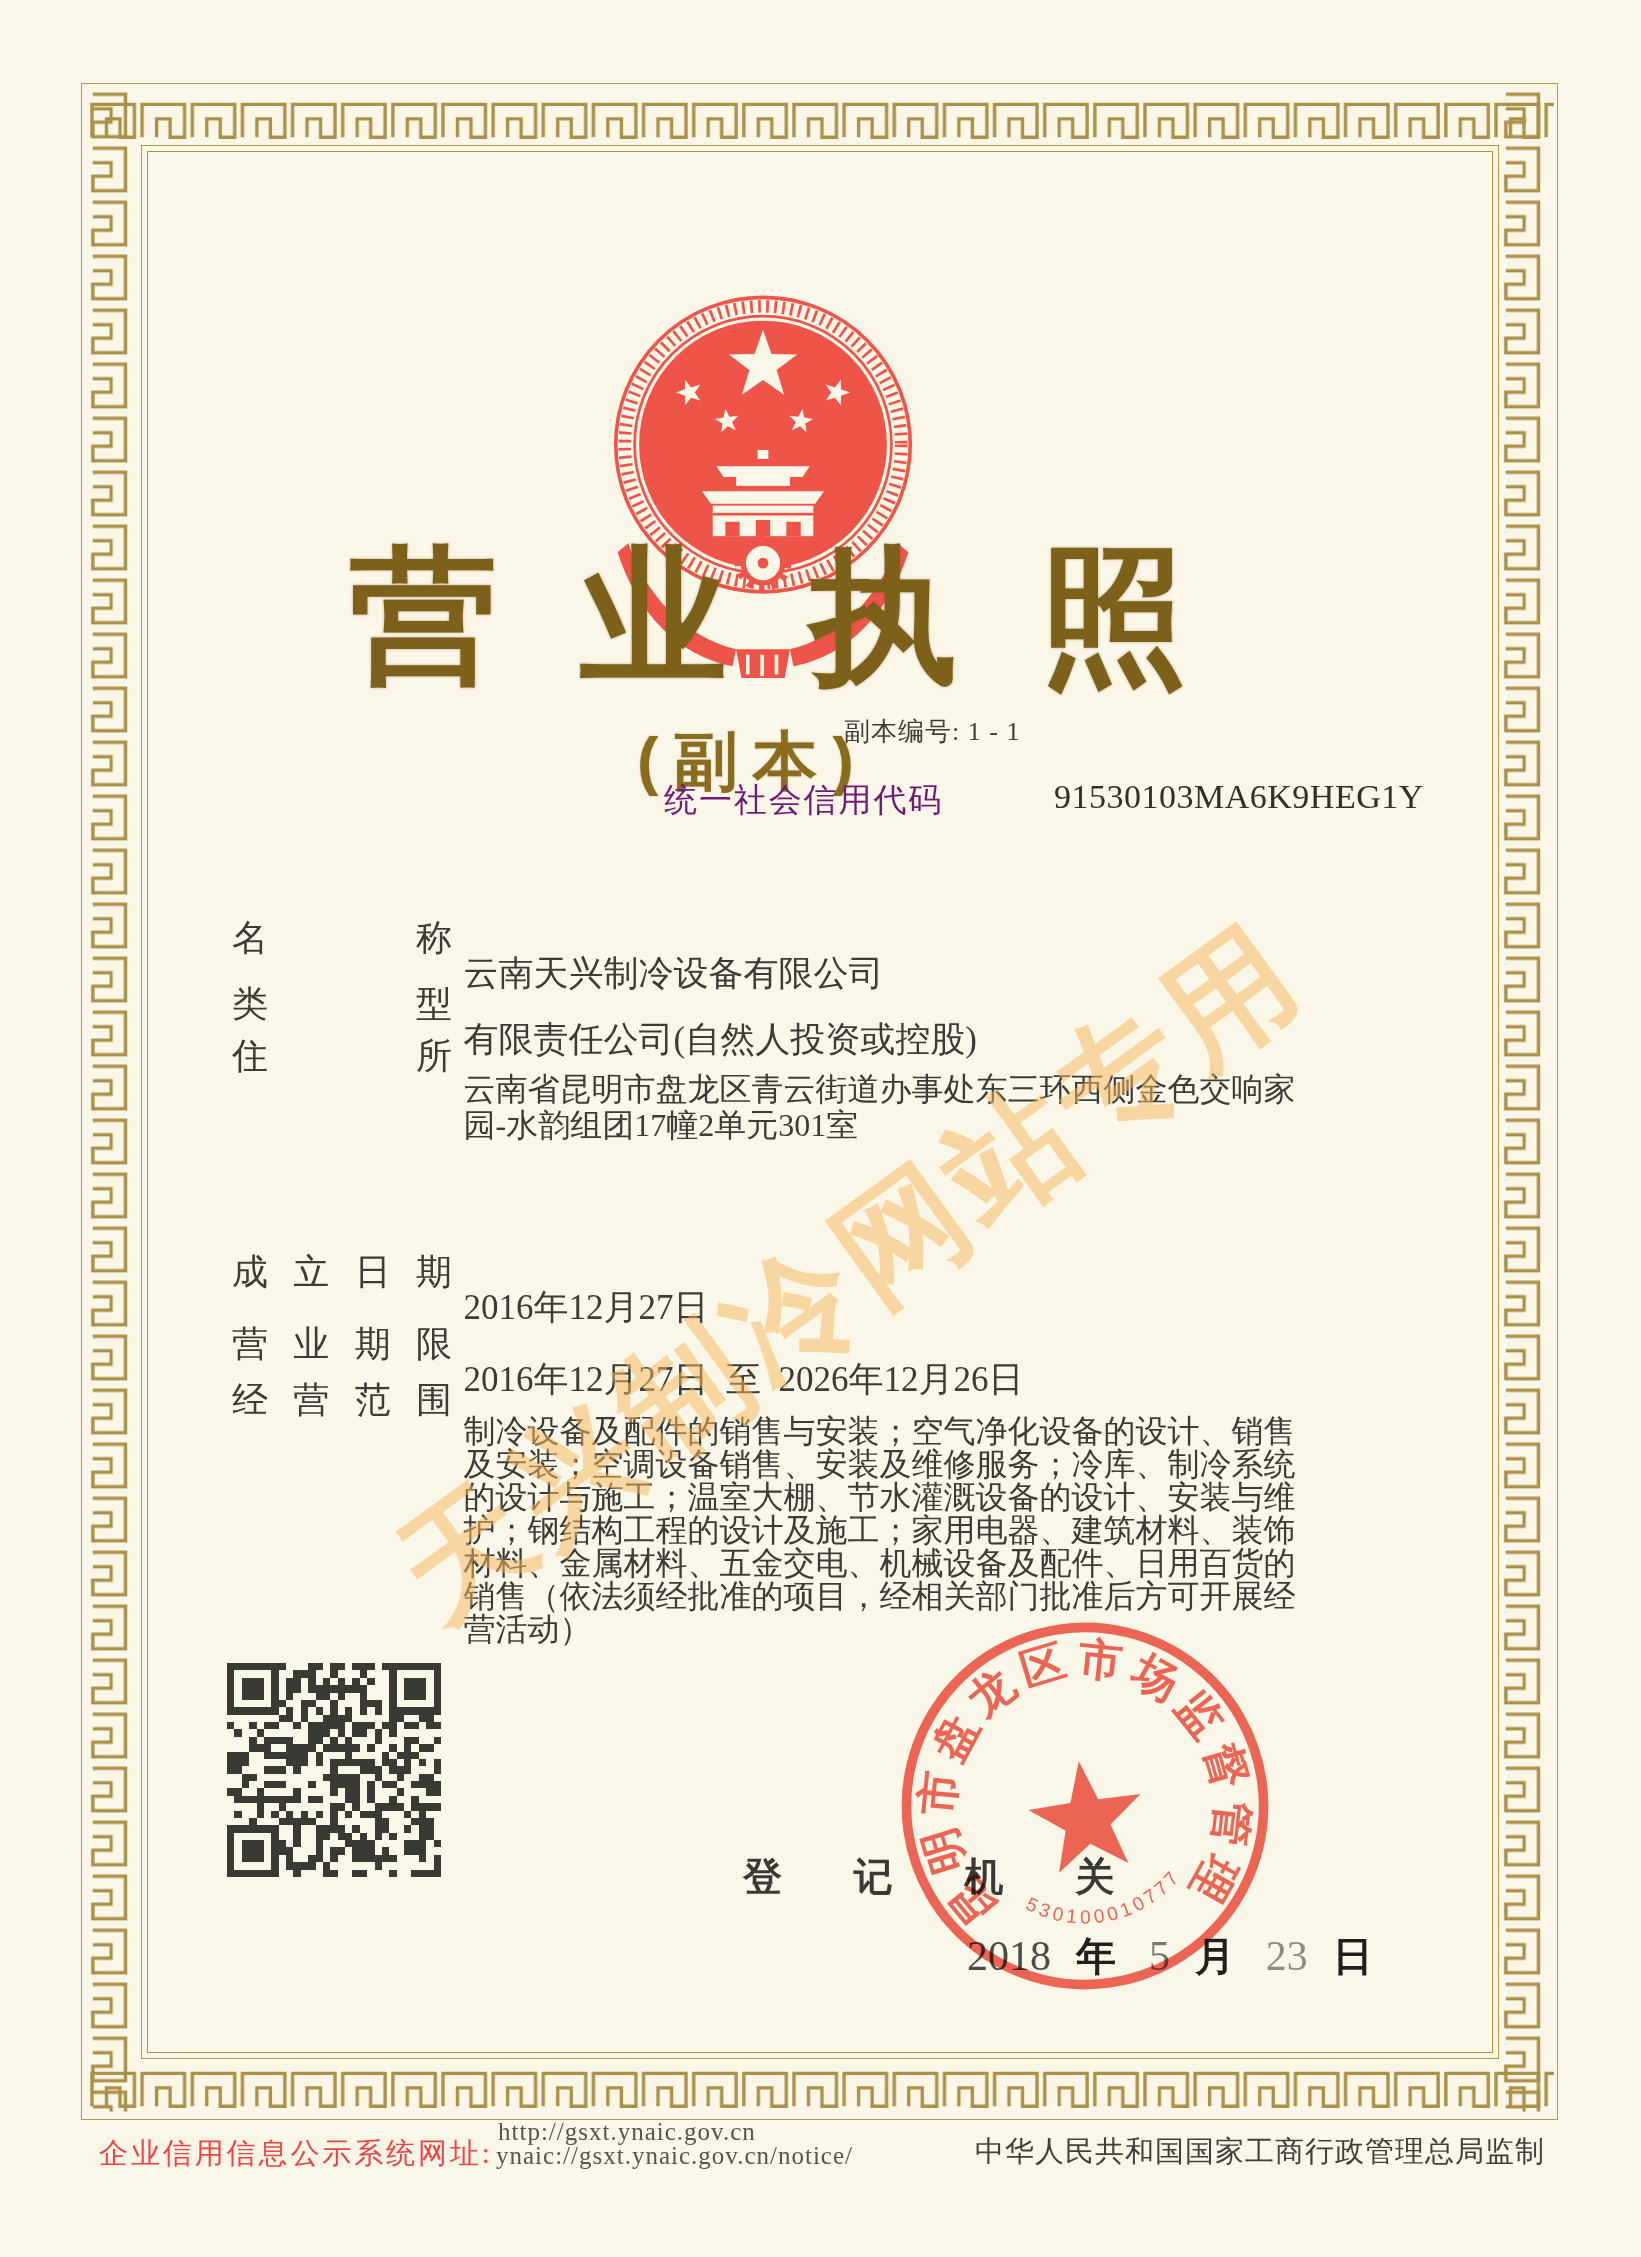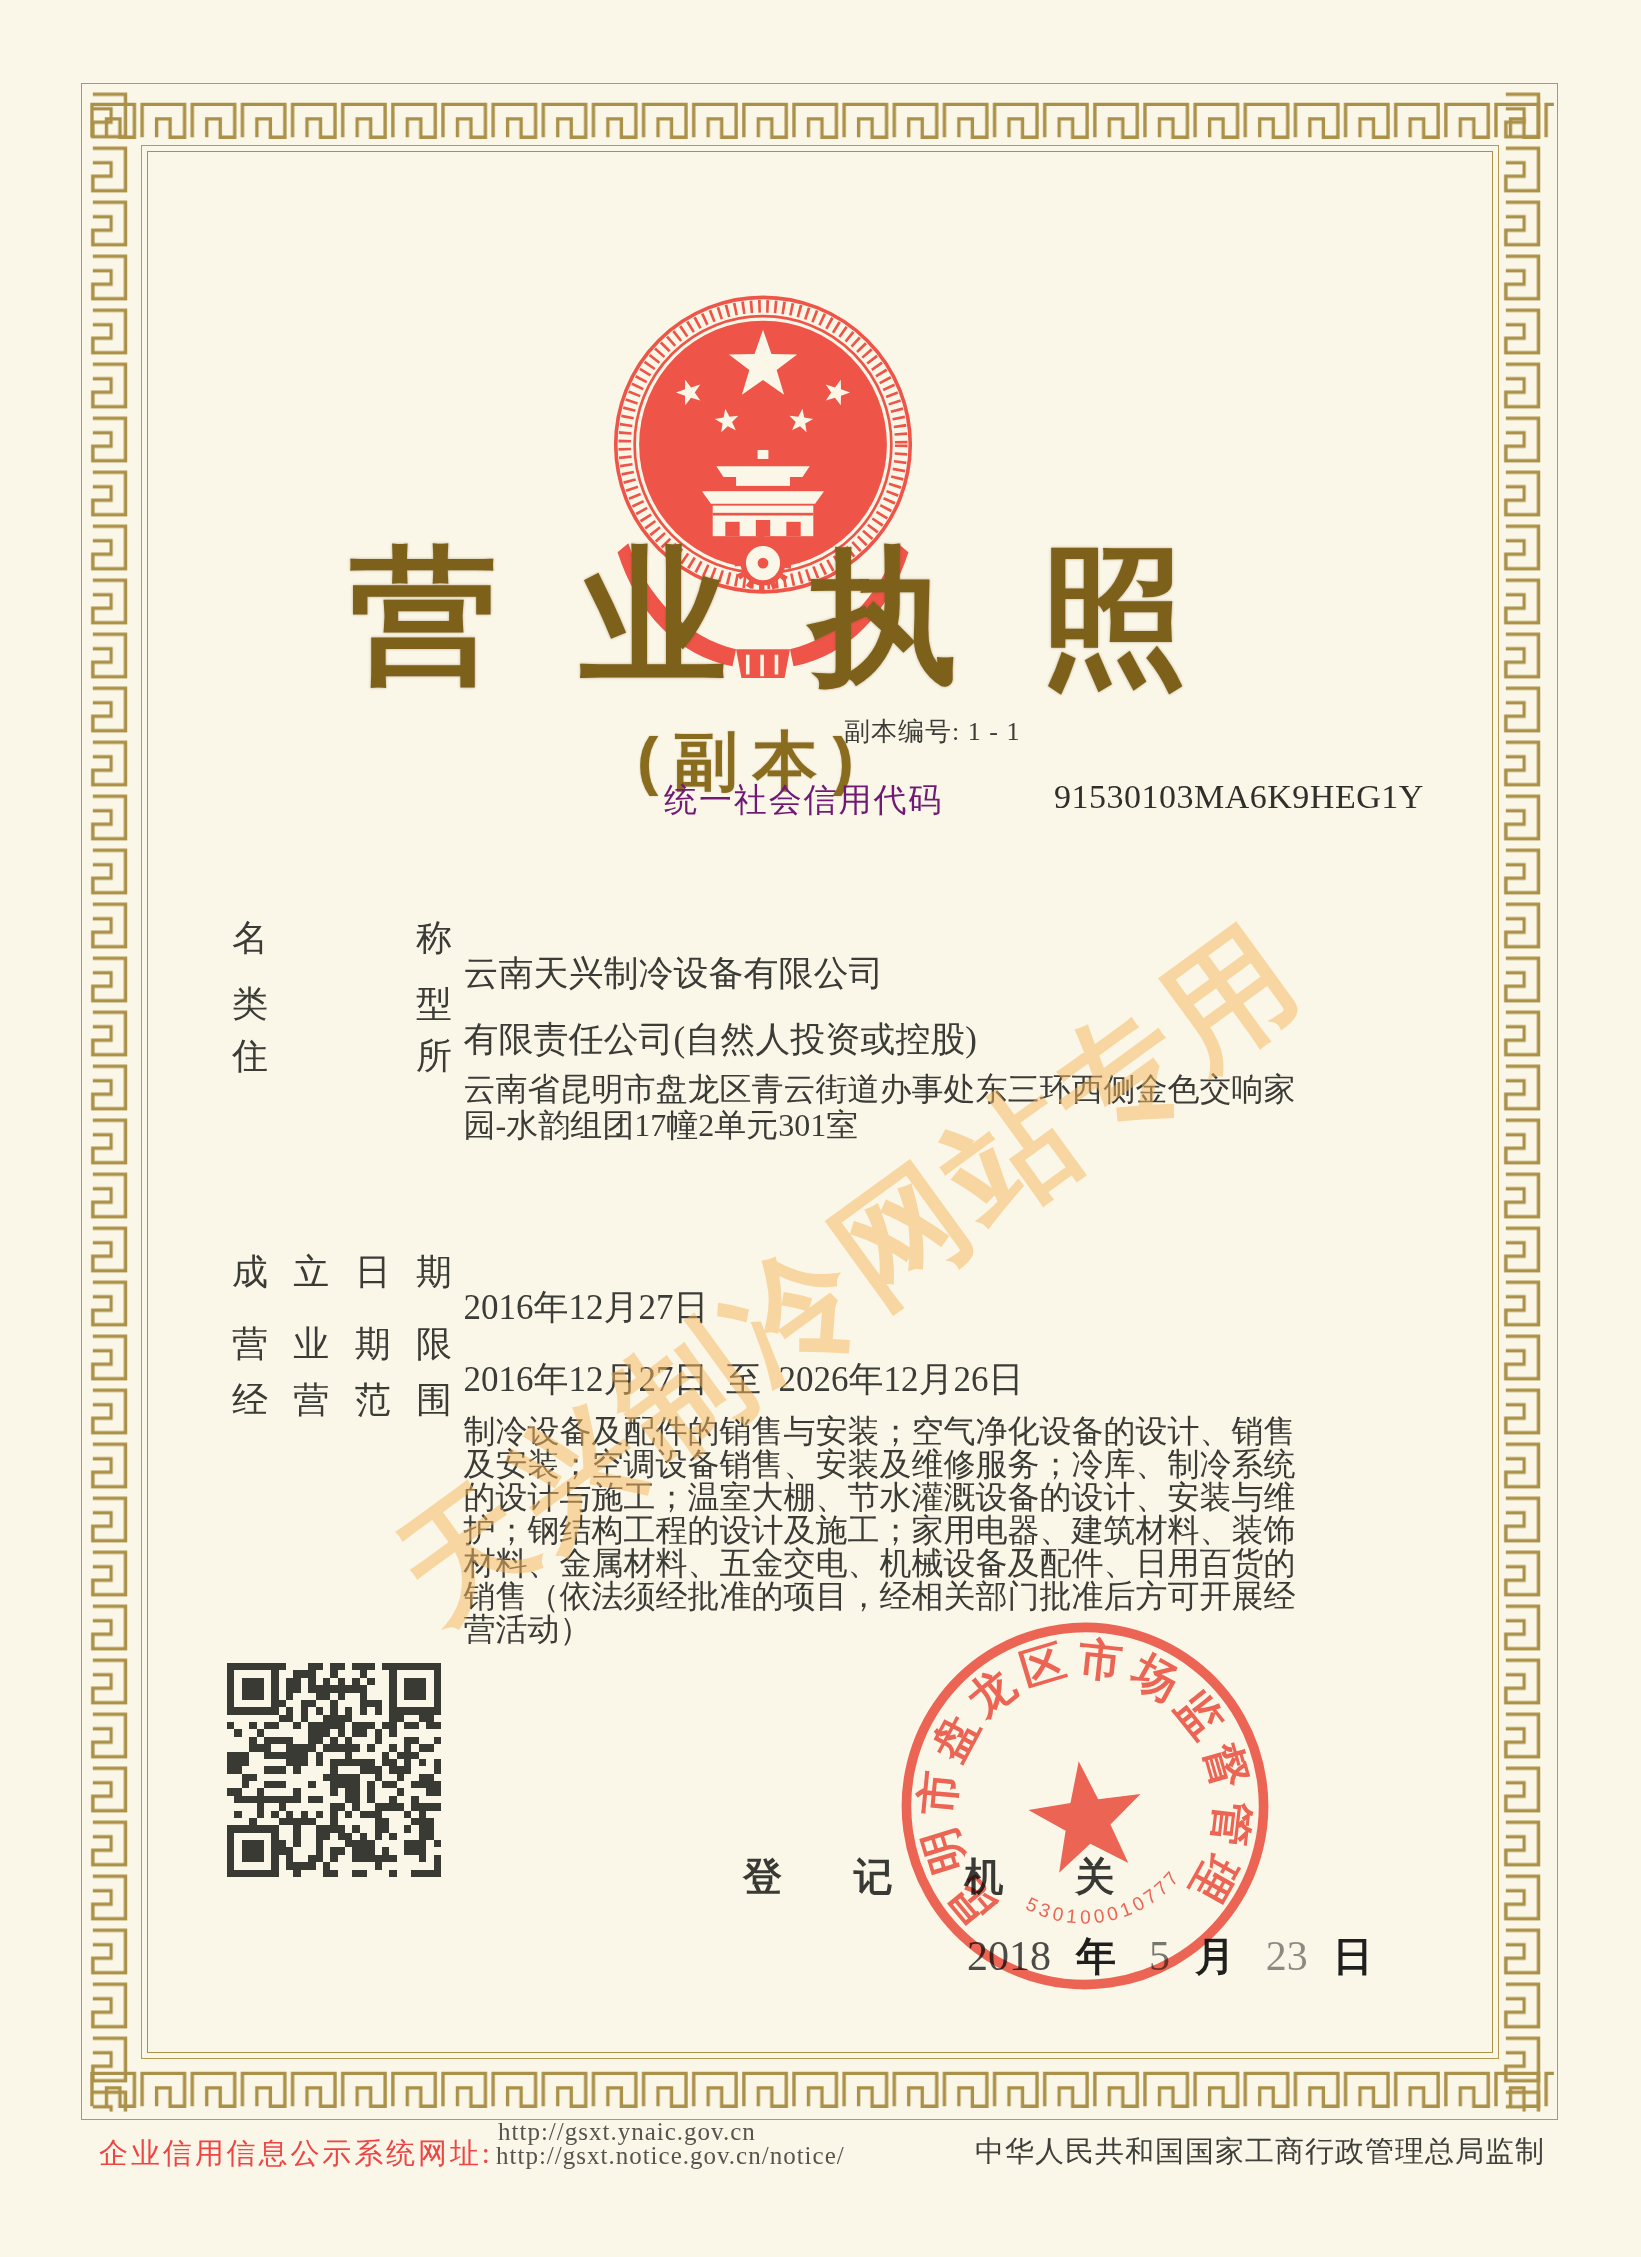--- a/index.html
+++ b/index.html
@@ -197,17 +197,17 @@
     <polygon points="200,153 214.6,194.9 259,195.8 223.6,222.7 236.4,265.2 200,239.8 163.6,265.2 176.4,222.7 141,195.8 185.4,194.9" fill="#ef5a4e"></polygon>
     <text font-size="20" letter-spacing="4" fill="#ef5a4e" font-family="Liberation Sans, DejaVu Sans, sans-serif">
       <textPath href="#sealArcB" startOffset="14">5301000107777</textPath>
     </text>
   </svg>
 
   <div id="watermark">天兴制冷网站专用</div>
 
   <div id="footer-label">企业信用信息公示系统网址:</div>
   <div class="url" id="url1">http://gsxt.ynaic.gov.cn</div>
-  <div class="url" id="url2">http://gsxt.notice.gov.cn/notice/</div>
+  <div class="url" id="url2">ynaic://gsxt.ynaic.gov.cn/notice/</div>
   <div id="footer-right">中华人民共和国国家工商行政管理总局监制</div>
 
 </div>
 
 
 </body></html>

